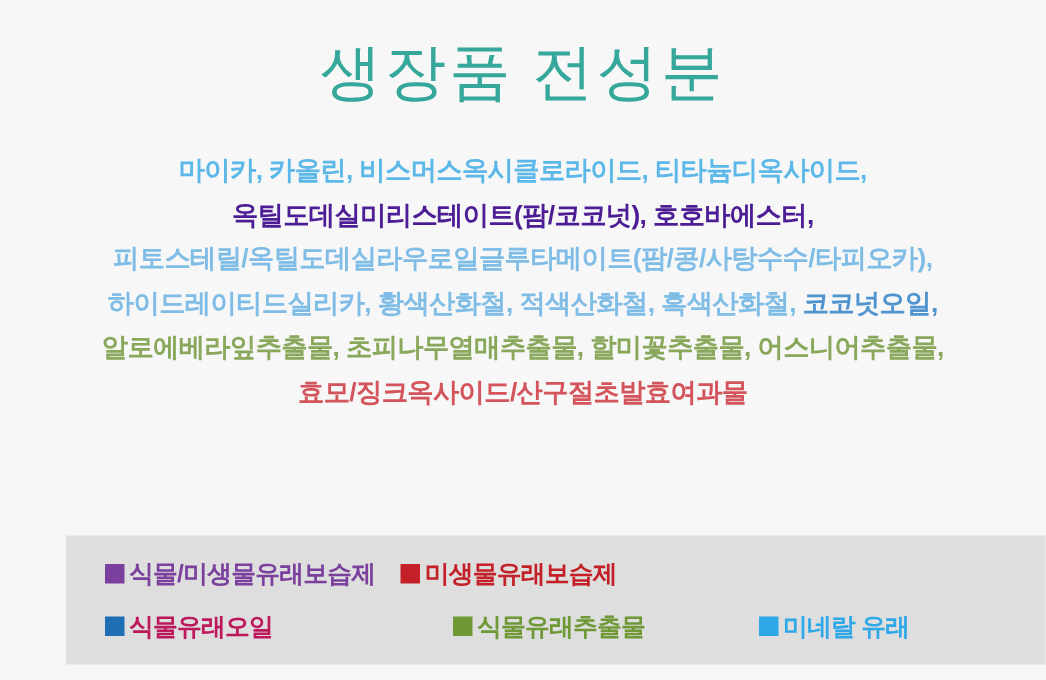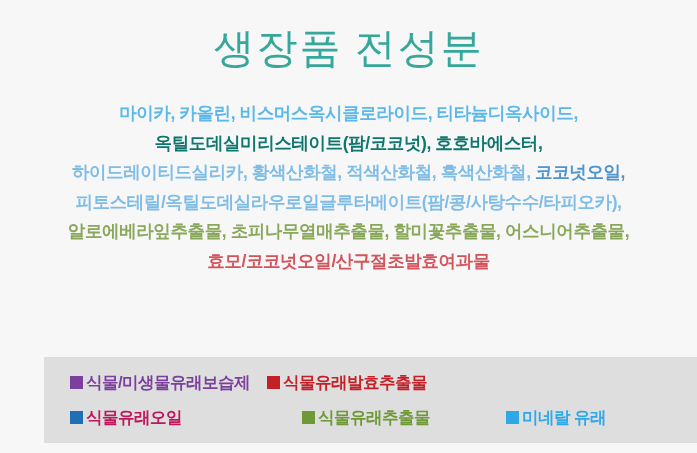--- a/index.html
+++ b/index.html
@@ -102,36 +102,36 @@
 <body>
 
 <div id="page" style="background: rgb(247, 247, 247);">
 
   <div id="title-area">
     <h1 id="doc-title" style="color: rgb(54, 167, 155);">생장품 전성분</h1>
   </div>
 
   <div id="ingredients">
       <div class="ing-line"><span class="seg c-mineral" style="color: rgb(91, 184, 232);">마이카, 카올린, 비스머스옥시클로라이드, 티타늄디옥사이드,</span></div>
-      <div class="ing-line"><span class="seg c-oil" style="color: #0f766e;">옥틸도데실미리스테이트(팜/코코넛), 호호바에스터,</span></div>
+      <div class="ing-line"><span class="seg c-oil" style="color: #4c1d95;">옥틸도데실미리스테이트(팜/코코넛), 호호바에스터,</span></div>
+      <div class="ing-line"><span class="seg c-surfactant" style="color: rgb(127, 189, 230);">피토스테릴/옥틸도데실라우로일글루타메이트(팜/콩/사탕수수/타피오카),</span></div>
       <div class="ing-line"><span class="seg c-mineral" style="color: rgb(127, 189, 230);">하이드레이티드실리카, 황색산화철, 적색산화철, 흑색산화철, </span><span class="seg c-oil" style="color: rgb(79, 147, 207);">코코넛오일,</span></div>
-      <div class="ing-line"><span class="seg c-surfactant" style="color: rgb(127, 189, 230);">피토스테릴/옥틸도데실라우로일글루타메이트(팜/콩/사탕수수/타피오카),</span></div>
       <div class="ing-line"><span class="seg c-extract" style="color: rgb(138, 168, 92);">알로에베라잎추출물, 초피나무열매추출물, 할미꽃추출물, 어스니어추출물,</span></div>
-      <div class="ing-line"><span class="seg c-ferment" style="color: rgb(212, 84, 92);">효모/코코넛오일/산구절초발효여과물</span></div>
+      <div class="ing-line"><span class="seg c-ferment" style="color: rgb(212, 84, 92);">효모/징크옥사이드/산구절초발효여과물</span></div>
     </div>
 
   <div id="legend" style="background: rgb(222, 222, 222); margin-left: 32px;">
     <div class="legend-row" id="legend-row-0">
         <div class="legend-item">
           <span class="legend-swatch" style="background: rgb(123, 63, 158);"></span>
           <span class="legend-label" style="color: rgb(123, 63, 158);">식물/미생물유래보습제</span>
         </div>
         <div class="legend-item">
           <span class="legend-swatch" style="background: rgb(196, 32, 40);"></span>
-          <span class="legend-label" style="color: rgb(196, 32, 40);">식물유래발효추출물</span>
+          <span class="legend-label" style="color: rgb(196, 32, 40);">미생물유래보습제</span>
         </div>
       </div>
     <div class="legend-row" id="legend-row-1">
         <div class="legend-item">
           <span class="legend-swatch" style="background: rgb(31, 111, 181);"></span>
           <span class="legend-label" style="color: #be185d;">식물유래오일</span>
         </div>
         <div class="legend-item">
           <span class="legend-swatch" style="background: rgb(110, 153, 54);"></span>
           <span class="legend-label" style="color: rgb(110, 153, 54); text-align: center;">식물유래추출물</span>

